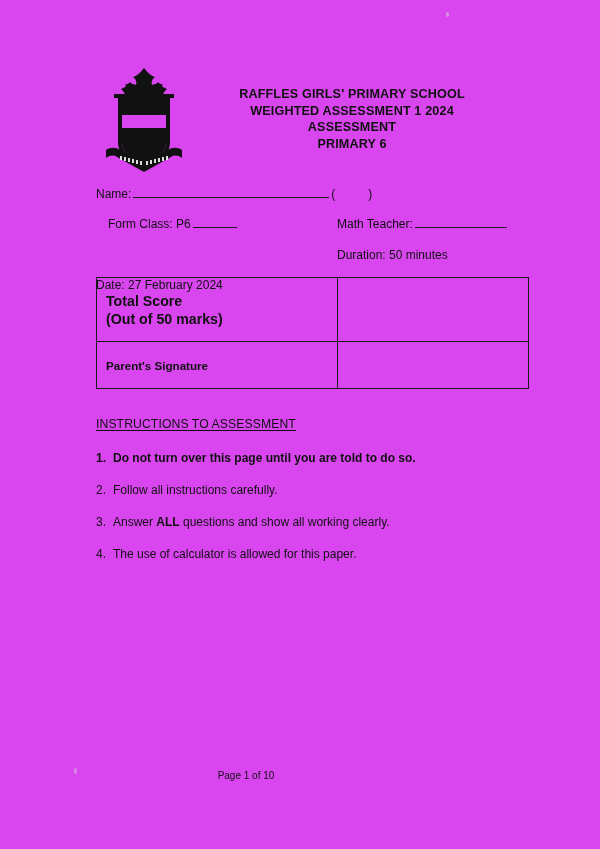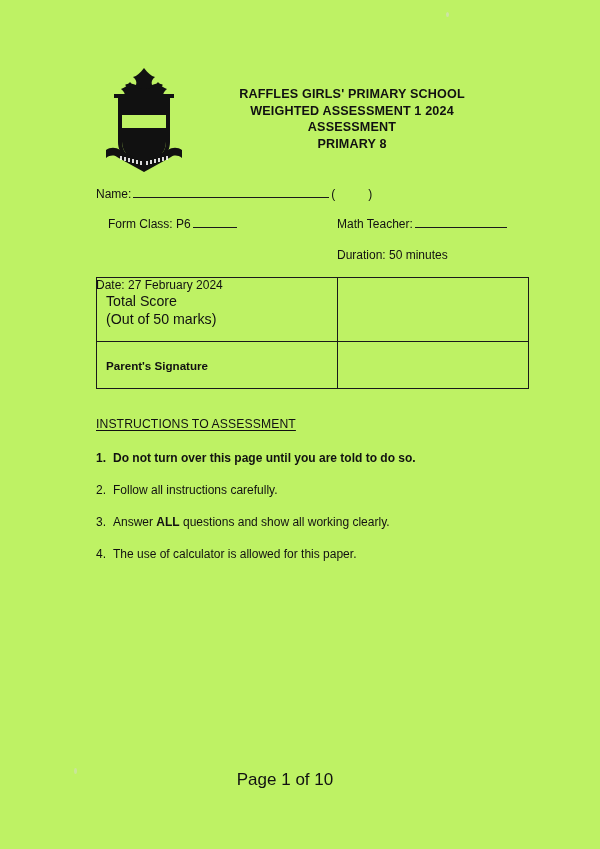--- a/index.html
+++ b/index.html
@@ -4,21 +4,21 @@
 <style>
   html, body {
     margin: 0;
     padding: 0;
     background: #ffffff;
   }
   #page {
     position: relative;
     width: 600px;
     height: 849px;
-    background: #bef264;
+    background: #d946ef;
     font-family: "Liberation Sans", sans-serif;
     color: #111111;
     overflow: hidden;
   }
 
   
   .speck {
     position: absolute;
     background: #d8d8d8;
     border-radius: 50%;
@@ -90,21 +90,21 @@
   }
   .cell-label {
     width: 231px;
     padding: 6px 0 6px 9px !important;
   }
   .cell-blank { width: 190px; }
   .row-total { height: 64px; }
   .row-sign  { height: 47px; }
   .label-big {
     font-size: 14.2px;
-    font-weight: normal;
+    font-weight: bold;
     line-height: 18px;
   }
   .label-small {
     font-size: 11.6px;
     font-weight: bold;
     line-height: 15px;
   }
 
   
   .instr-heading {
@@ -129,22 +129,21 @@
   }
   .instr-item b { font-weight: bold; }
 
   
   .footer {
     position: absolute;
     left: 0;
     top: 770px;
     width: 492px;
     text-align: center;
-    font-size: 17px;
-    padding-left: 39px;
+    font-size: 10px;
   }
 </style>
 </head>
 <body>
 
 <div id="page">
 
   <div class="speck speck-tr"></div>
   <div class="speck speck-bl"></div>
 
@@ -184,21 +183,21 @@
           <rect x="58" y="94" width="2" height="4"></rect>
         <rect x="62" y="93" width="2" height="4"></rect>
           <rect x="66" y="92" width="2" height="4"></rect>
       </g>
     </svg>
 
     <div class="title-block">
       <div class="title-line">RAFFLES GIRLS' PRIMARY SCHOOL</div>
       <div class="title-line">WEIGHTED ASSESSMENT 1 2024</div>
       <div class="title-line">ASSESSMENT</div>
-      <div class="title-line">PRIMARY 8</div>
+      <div class="title-line">PRIMARY 6</div>
     </div>
   </div>
 
   <div class="field-row" style="left:96px; top:186px;">
     <span>Name:</span><span class="rule rule-name"></span><span>(</span><span style="display:inline-block;width:33px"></span><span>)</span>
   </div>
 
   <div class="field-row" style="left:108px; top:216px;">
     <span>Form Class: P6</span><span class="rule rule-form"></span>
   </div>

